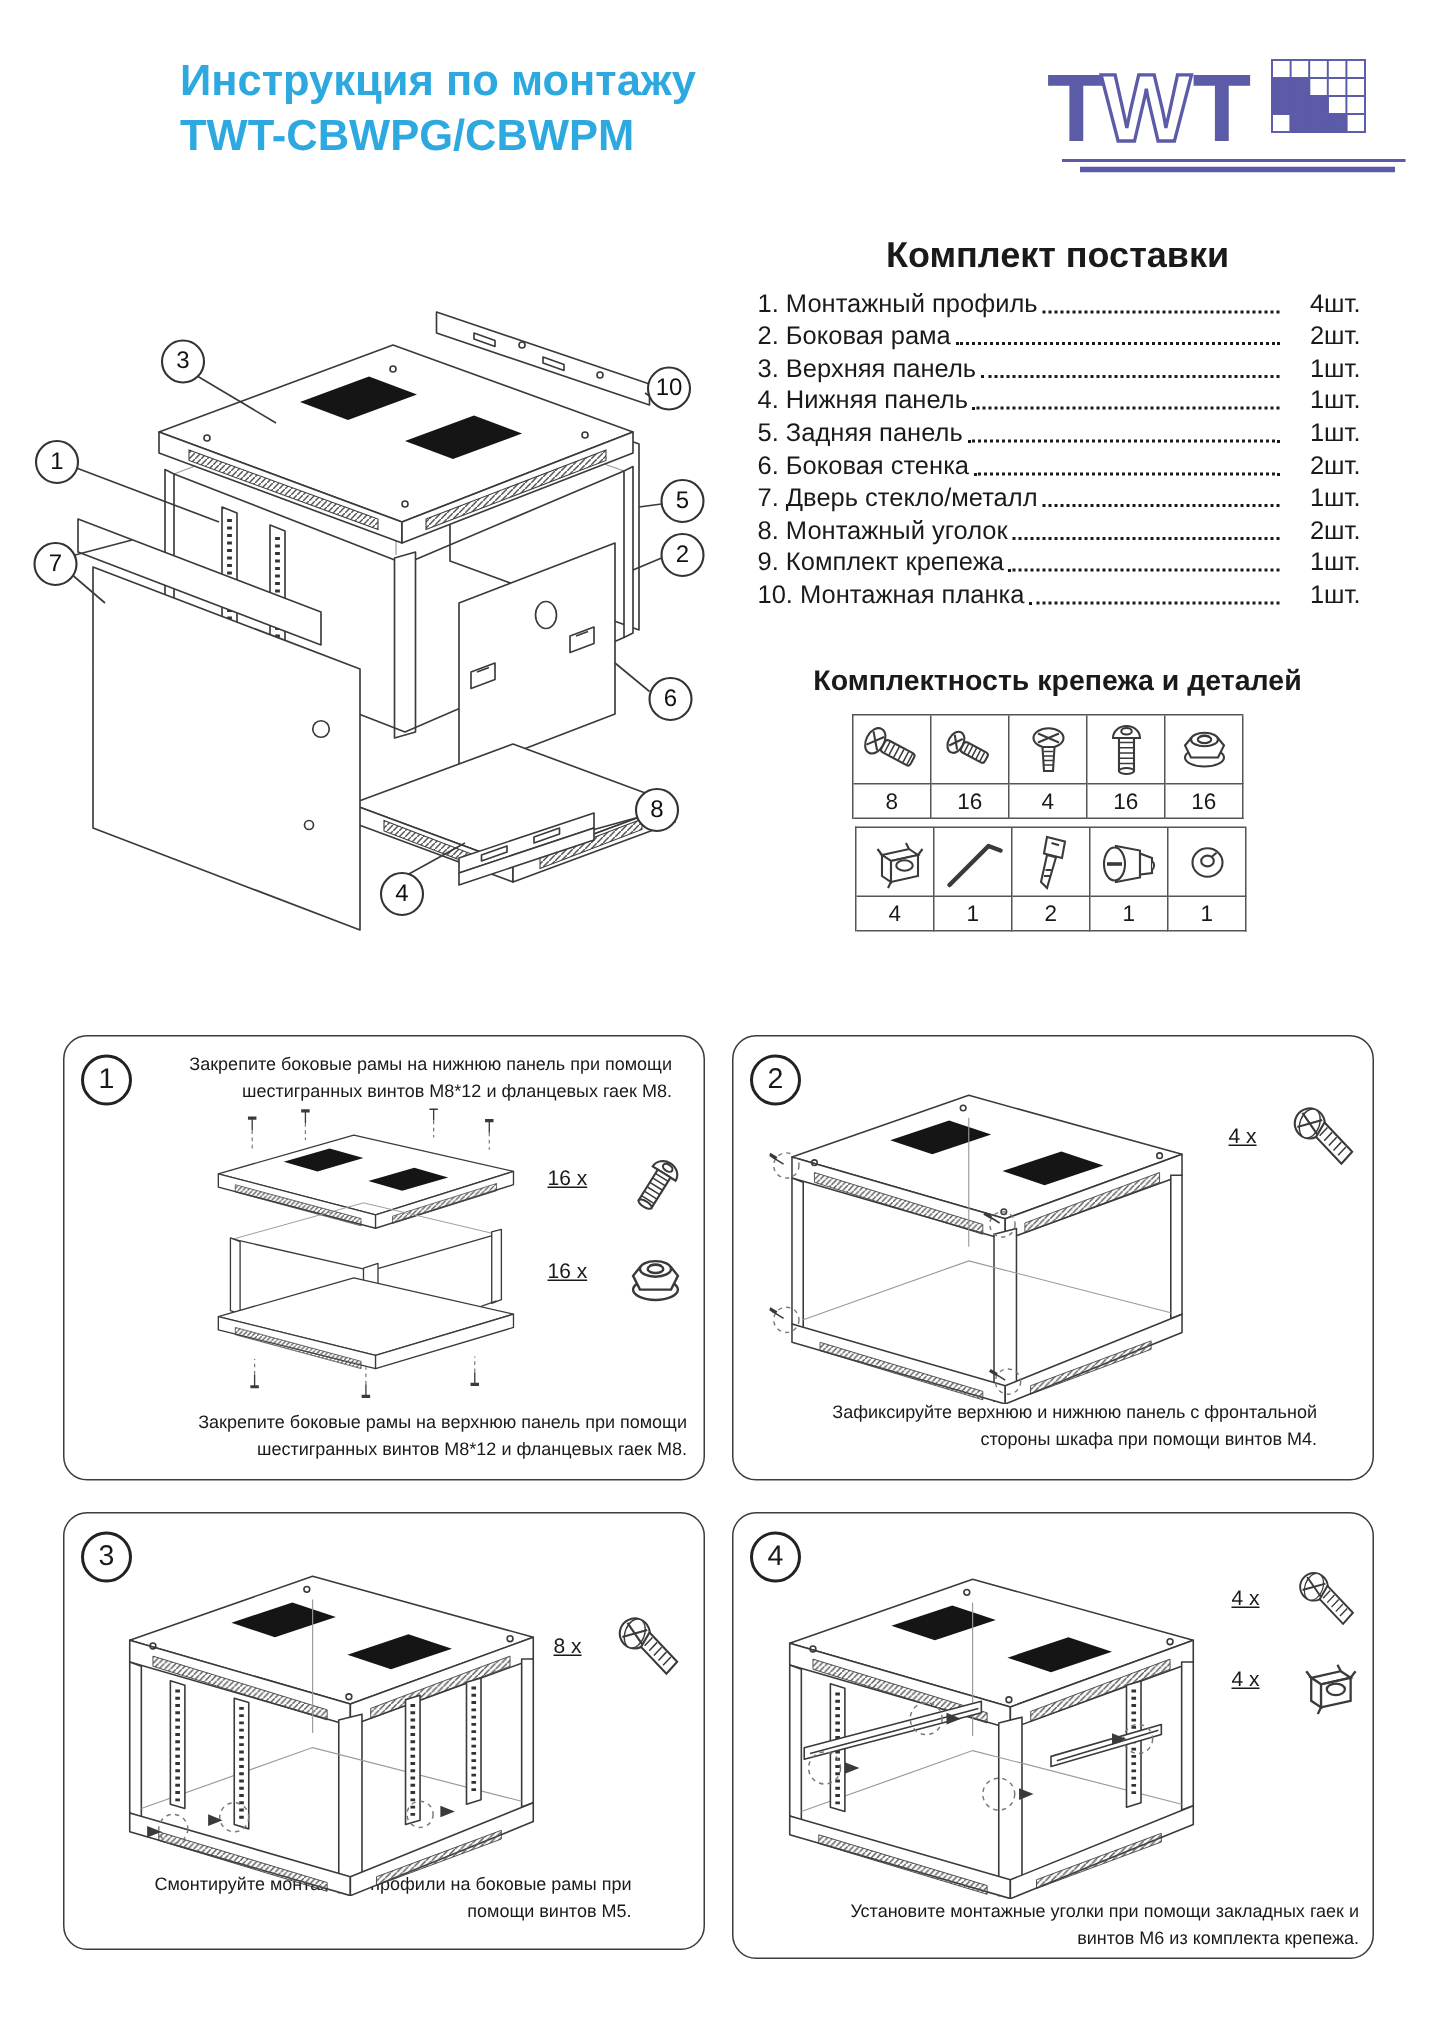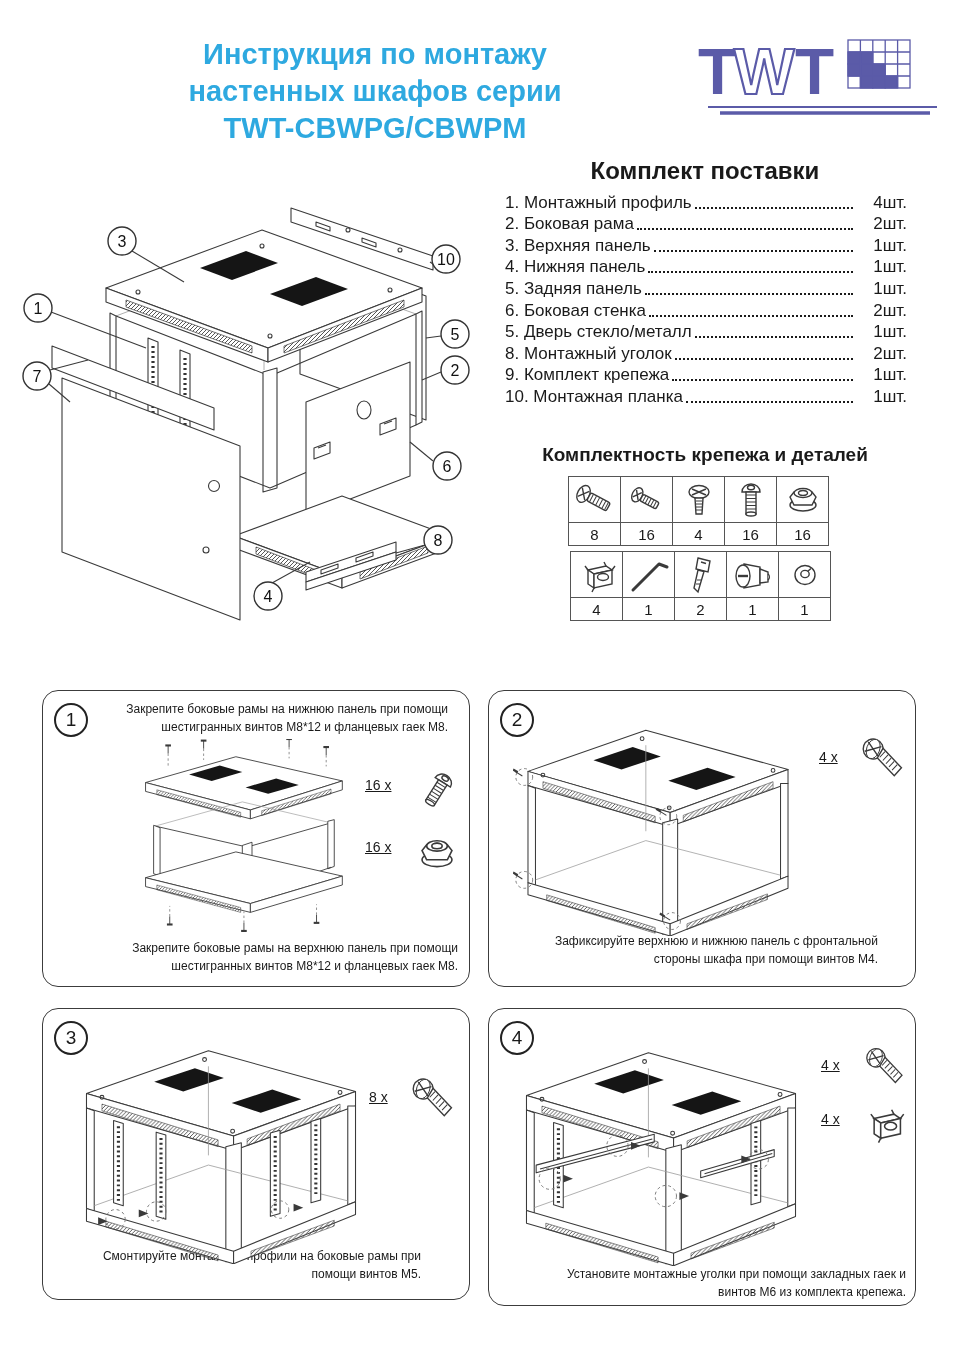--- a/index.html
+++ b/index.html
@@ -1,21 +1,21 @@
 <!DOCTYPE html>
 <html><head>
 <meta charset="utf-8">
 <style>
   html,body{margin:0;padding:0;background:#e8e8e8;}
   .page{position:relative;width:960px;height:1358px;background:#ffffff;margin:0 auto;
         font-family:"Liberation Sans",sans-serif;color:#1a1a1a;overflow:hidden;}
   .abs{position:absolute;}
 
   
-  .title{left:120px;top:36px;width:510px;text-align:center;font-size:29px;line-height:37px;
+  .title{left:120px;top:36px;width:510px;font-size:29px;line-height:37px;
          font-weight:bold;color:#2ea9e0;}
 
   
   .h2{font-weight:bold;font-size:24px;text-align:center;width:400px;left:505px;}
 
   
   .pkg{left:505px;top:191px;width:402px;font-size:17px;}
   .pkg-row{display:flex;align-items:flex-end;height:21.6px;line-height:20px;}
   .pkg-name{white-space:nowrap;}
   .pkg-dots{flex:1;border-bottom:2px dotted #1a1a1a;margin:0 3px 4px 3px;min-width:12px;}
@@ -46,21 +46,20 @@
           text-anchor:middle;dominant-baseline:central;}
   svg .scr{stroke:#3a3a3a;stroke-width:1.4;fill:none;}
 </style>
 </head>
 <body>
 
 <div class="page">
 
   <div class="abs title">
     <div>Инструкция по монтажу</div>
-    <div>настенных шкафов серии</div>
     <div>TWT-CBWPG/CBWPM</div>
   </div>
 
   <div class="abs" style="left:698px;top:34px;width:240px;height:86px;">
     <svg width="240" height="86" viewBox="0 0 240 86">
       <text x="0" y="60" font-family="Liberation Sans,sans-serif" font-weight="bold" font-size="64" fill="#5b5ba8">T</text>
       <text x="36" y="60" font-family="Liberation Sans,sans-serif" font-weight="bold" font-size="64" fill="#ffffff" stroke="#5b5ba8" stroke-width="2.2">W</text>
       <text x="97" y="60" font-family="Liberation Sans,sans-serif" font-weight="bold" font-size="64" fill="#5b5ba8">T</text>
 
       <g stroke="#5b5ba8" stroke-width="1.3">
@@ -108,21 +107,21 @@
         <span class="pkg-name">5. Задняя панель</span>
         <span class="pkg-dots"></span>
         <span class="pkg-qty">1шт.</span>
       </div>
     <div class="pkg-row">
         <span class="pkg-name">6. Боковая стенка</span>
         <span class="pkg-dots"></span>
         <span class="pkg-qty">2шт.</span>
       </div>
     <div class="pkg-row">
-        <span class="pkg-name">5. Дверь стекло/металл</span>
+        <span class="pkg-name">7. Дверь стекло/металл</span>
         <span class="pkg-dots"></span>
         <span class="pkg-qty">1шт.</span>
       </div>
     <div class="pkg-row">
         <span class="pkg-name">8. Монтажный уголок</span>
         <span class="pkg-dots"></span>
         <span class="pkg-qty">2шт.</span>
       </div>
     <div class="pkg-row">
         <span class="pkg-name">9. Комплект крепежа</span>

